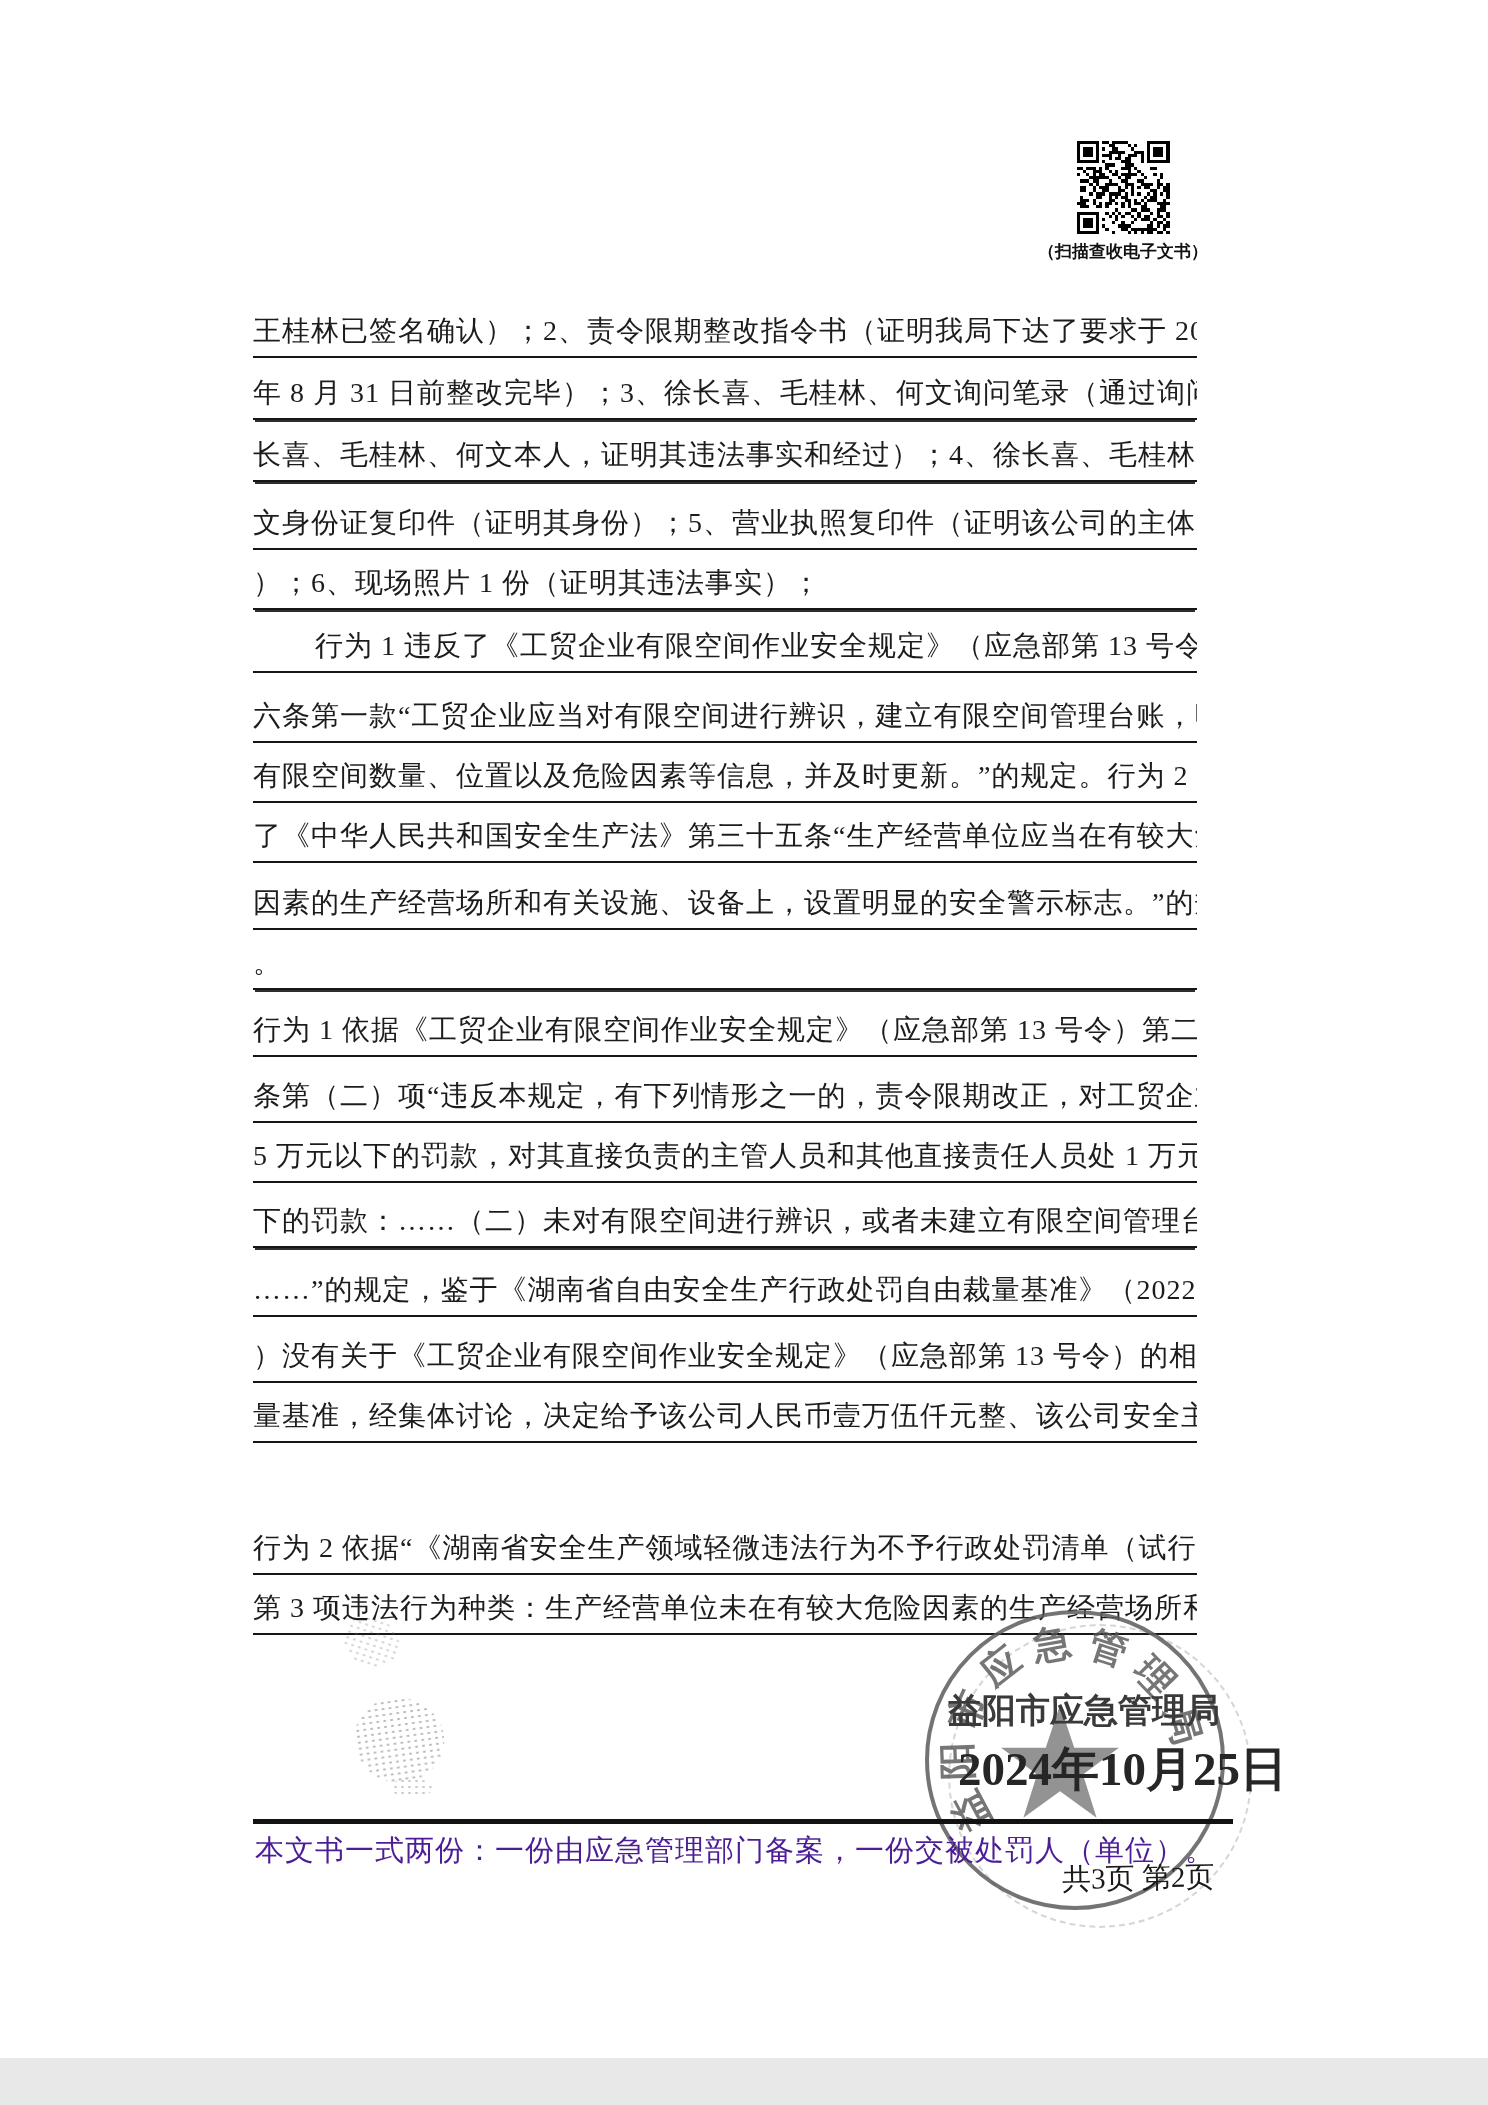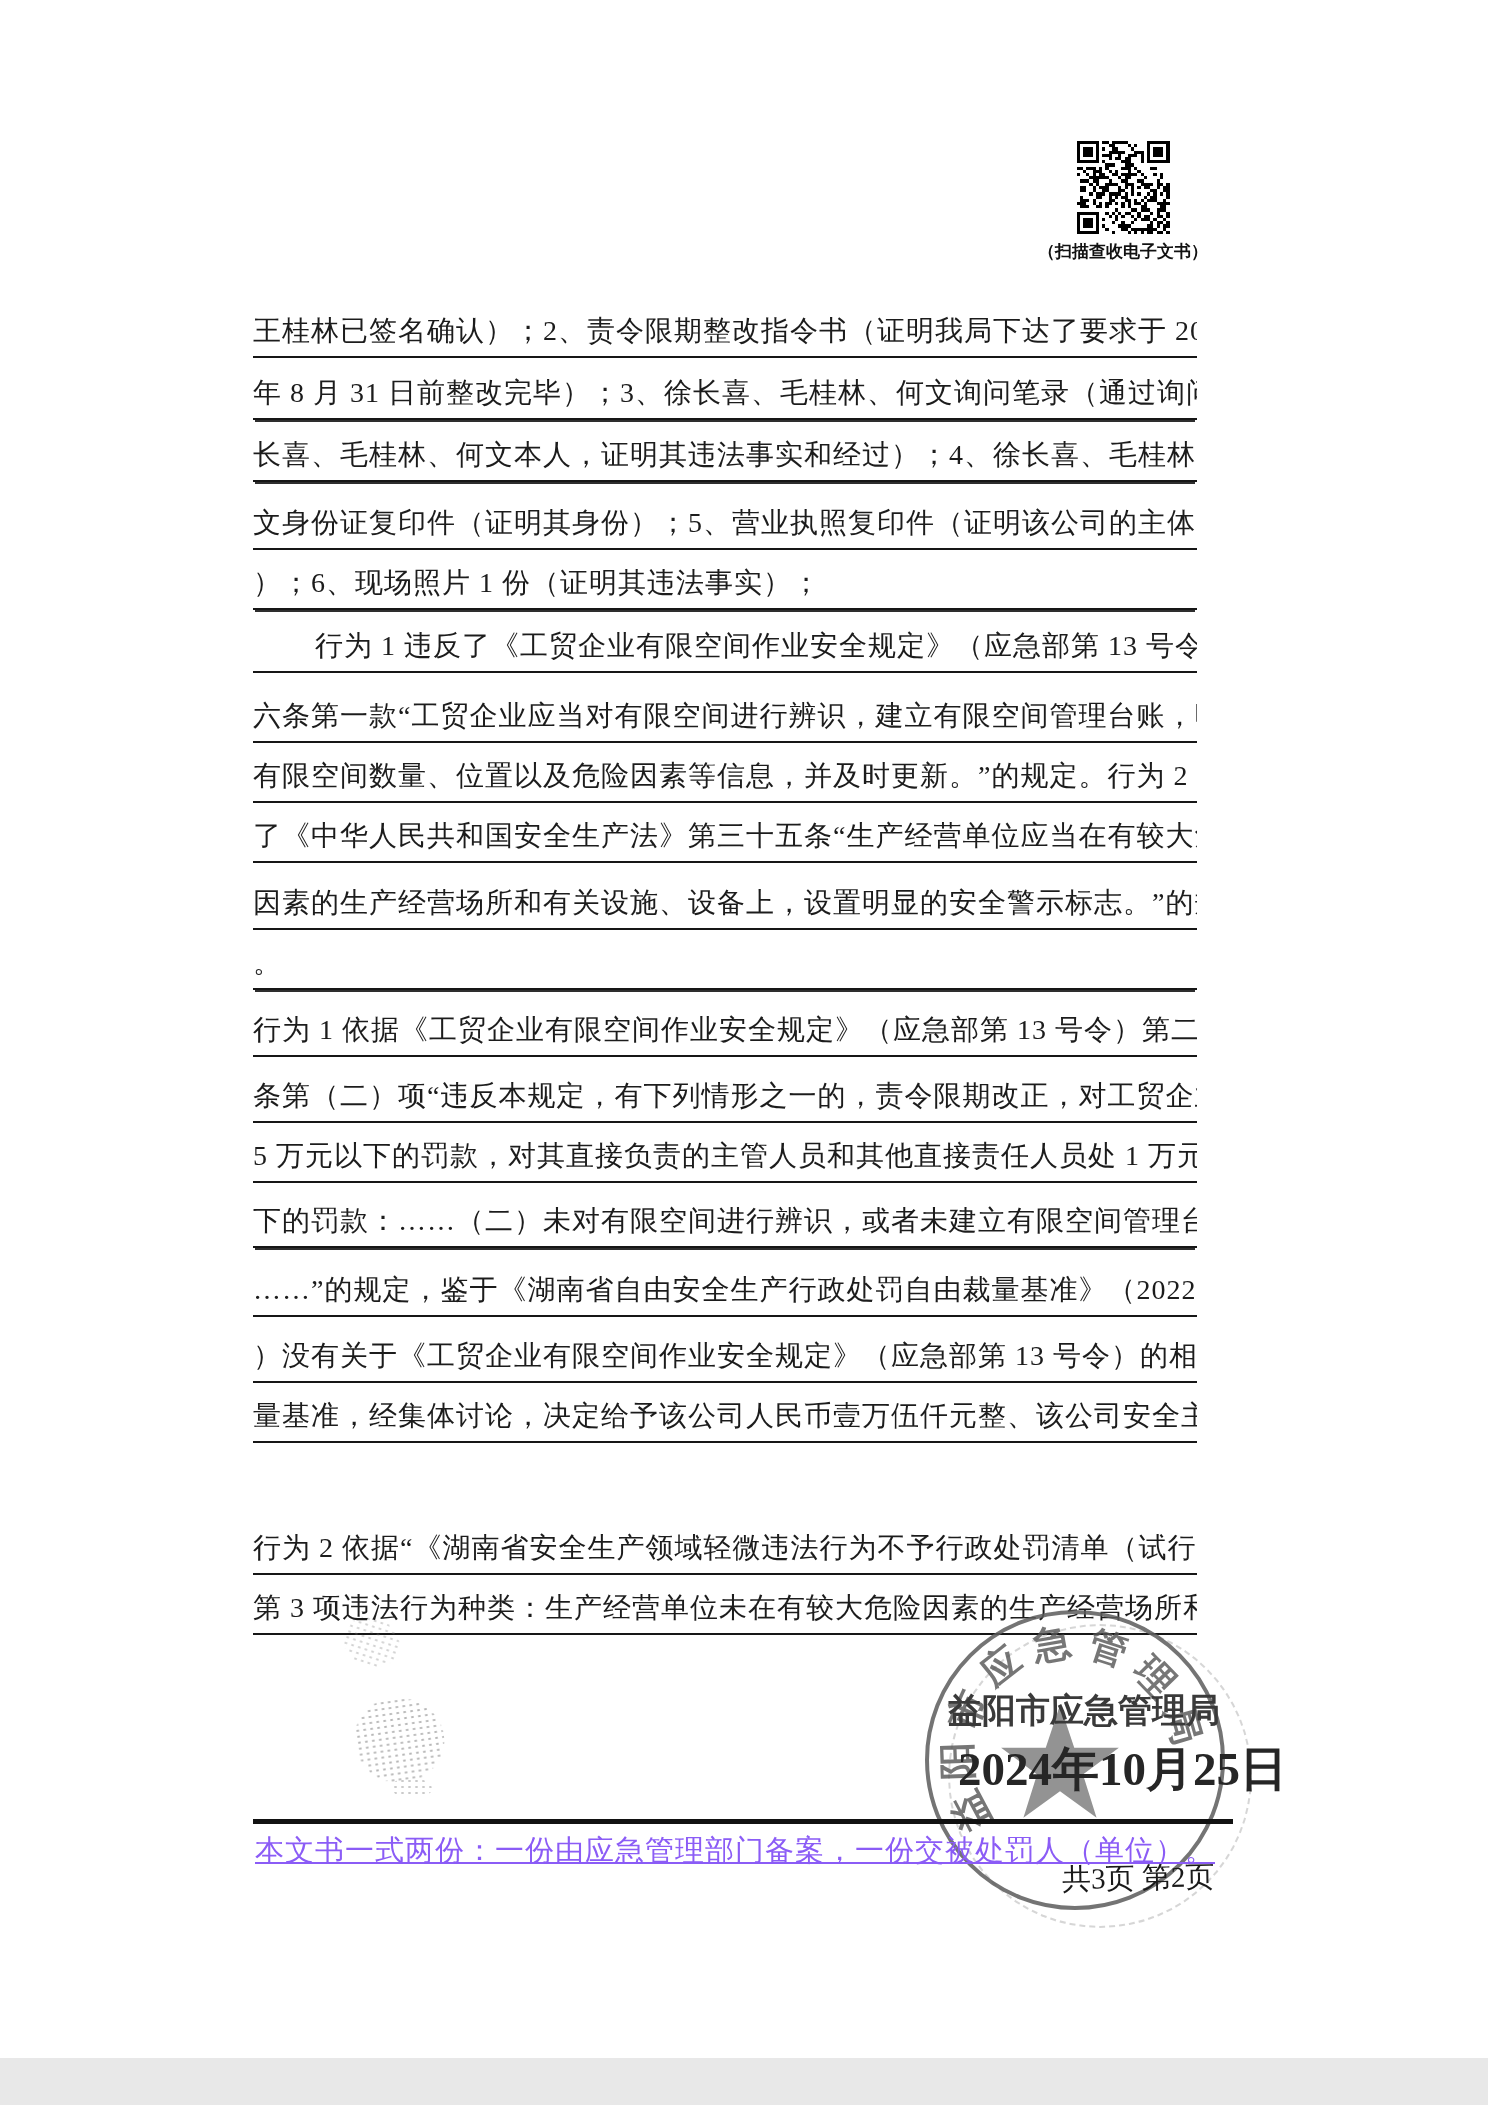--- a/index.html
+++ b/index.html
@@ -55,21 +55,21 @@
   }
   .seal-date{
     position:absolute;left:958px;top:1738px;width:260px;
     font-size:47px;color:#262626;white-space:nowrap;font-weight:bold;
     letter-spacing:0px;
   }
   
   .footer-rule{position:absolute;left:253px;top:1819px;width:980px;height:5px;background:#121212;}
   .footer-note{
     position:absolute;left:255px;top:1831px;width:980px;
-    font-size:29px;white-space:nowrap;color:#8b5cf6;letter-spacing:1px;text-decoration:underline;
+    font-size:29px;white-space:nowrap;color:#4c1d95;letter-spacing:1px;
   }
   .pagination{
     position:absolute;left:1062px;top:1858px;width:220px;
     font-size:29px;white-space:nowrap;color:#1a1a1a;
     transform:rotate(-1deg);
   }
   
   .smudge{
     position:absolute;opacity:.55;border-radius:45% 55% 50% 50%;
     background-image:radial-gradient(#7d7d7d 1px,transparent 1.6px);

